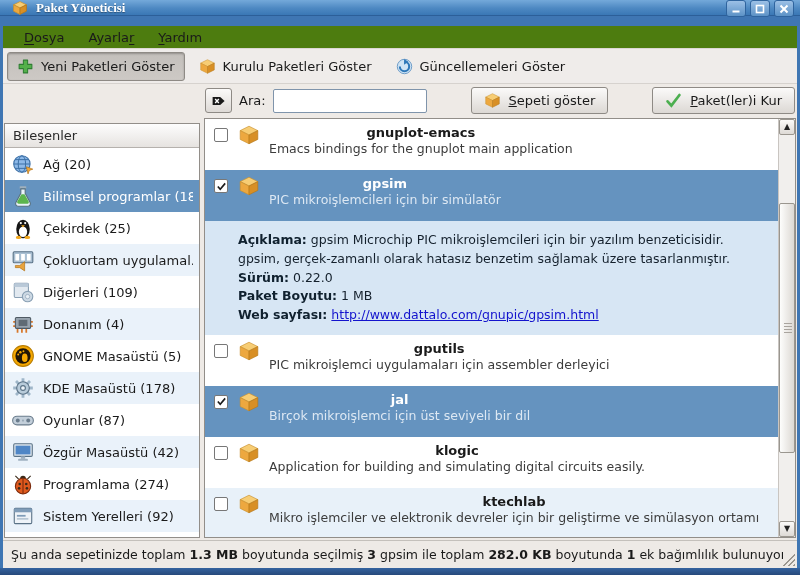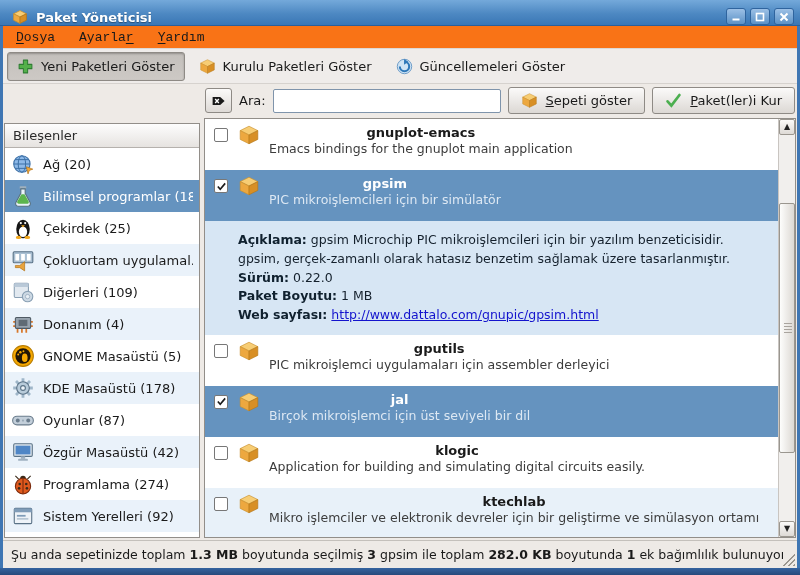--- a/index.html
+++ b/index.html
@@ -4,42 +4,43 @@
 <style>
   html,body{margin:0;padding:0;background:#fff;}
   *{box-sizing:border-box;}
   .window{
     position:relative;width:800px;height:575px;overflow:hidden;
     font-family:"DejaVu Sans","Liberation Sans",sans-serif;
     background:#3f76b3;font-size:13px;color:#1a1a1a;
   }
   
   .titlebar{
-    position:absolute;top:0;left:0;right:0;height:26px;
+    position:absolute;top:0;left:0;right:0;height:16px;
     background:linear-gradient(#74a9da,#4d88c2 55%,#3a77b5);
-    display:flex;align-items:flex-end;padding:0 6px;
+    display:flex;align-items:flex-start;padding:0 6px;
     border-bottom:1px solid #2c5f99;
+    font-family:Liberation Serif, serif;
   }
   .titlebar .app-ic{width:16px;height:16px;margin-left:6px;}
   .titlebar .title{color:#fff;font-weight:bold;margin-left:8px;flex:1;text-shadow:0 1px 1px rgba(0,0,0,.35);}
   .win-btn{
     width:20px;height:17px;margin-left:4px;border-radius:3px;
     background:linear-gradient(#9cc0e6,#5c92c6);
     border:1px solid #2f649e;display:flex;align-items:center;justify-content:center;
     padding:0;cursor:default;
   }
   .win-btn svg{width:10px;height:10px;}
   
   .frame{
     position:absolute;top:26px;left:3px;right:3px;bottom:7px;
     background:#eeeae6;display:flex;flex-direction:column;
   }
   .bottom-edge{position:absolute;left:0;right:0;bottom:0;height:7px;background:linear-gradient(#35639f,#27497b);}
   
-  .menubar{height:23px;display:flex;align-items:center;padding:0 4px;background:#f97316;border-bottom:1px solid #dcd8d4;font-family:Liberation Mono, monospace;}
+  .menubar{height:23px;display:flex;align-items:center;padding:0 12px;background:#4d7c0f;border-bottom:1px solid #dcd8d4;}
   .menu-item{padding:2px 9px;margin-right:6px;}
   .menu-item u{text-underline-offset:2px;}
   
   .toolbar{height:35px;display:flex;align-items:center;gap:4px;padding:0 4px;background:#efecea;border-bottom:1px solid #d6d2ce;}
   .tb-btn{
     display:inline-flex;align-items:center;gap:7px;padding:5px 9px;
     background:transparent;border:1px solid transparent;border-radius:3px;
     font:inherit;color:#1a1a1a;
   }
   .tb-btn .icon svg{width:17px;height:17px;display:block;}
@@ -67,21 +68,21 @@
     background:linear-gradient(#fbfaf9,#dedad6);display:flex;align-items:center;justify-content:center;padding:0;
   }
   .clear-btn svg{width:16px;height:16px;}
   .search-input{
     flex:1;height:24px;border:1px solid #7f94ab;border-radius:2px;background:#fff;
     font:inherit;padding:0 4px;min-width:60px;
   }
   .act-btn{
     height:27px;display:inline-flex;align-items:center;gap:8px;padding:0 12px;
     border:1px solid #8e8a85;border-radius:3px;background:linear-gradient(#fbfaf9,#dcd8d4);
-    font:inherit;color:#1a1a1a;
+    font:inherit;color:#1a1a1a;margin-left:37px;
   }
   .act-btn .icon svg{width:17px;height:17px;display:block;}
   
   .pkglist{flex:1;position:relative;border:1px solid #928e89;background:#fff;overflow:hidden;}
   .pkg-rows{position:absolute;top:0;left:0;right:17px;bottom:0;overflow:hidden;}
   .pkg-row{height:51px;display:flex;align-items:flex-start;padding:6px 6px 0 9px;background:#fff;}
   .pkg-row.alt{background:#e8f1f9;}
   .pkg-row.selected{background:#6593bf;}
   .pkg-row.selected .pkg-name{color:#fff;}
   .pkg-row.selected .pkg-desc{color:#dde8f3;}

